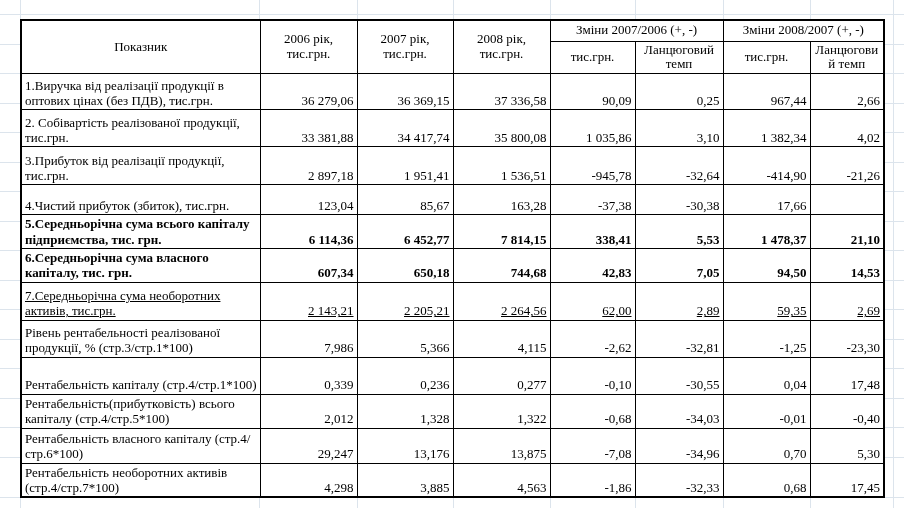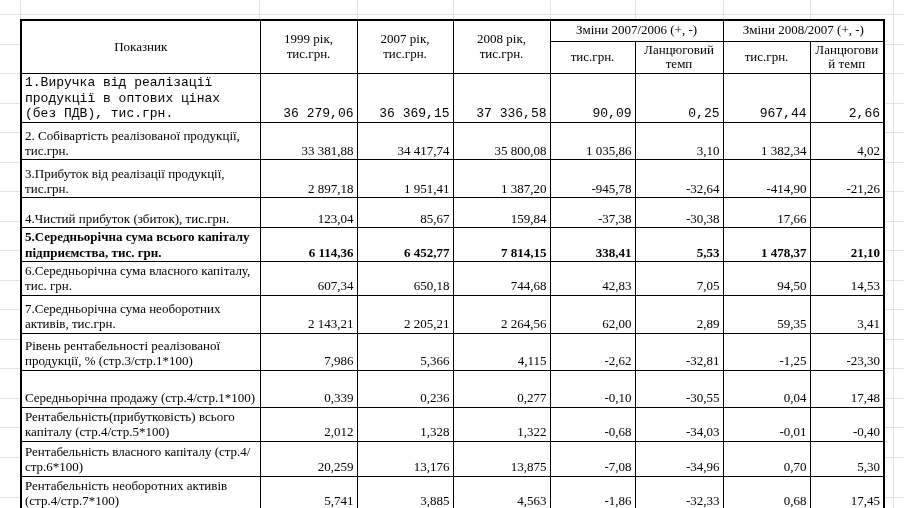--- a/index.html
+++ b/index.html
@@ -93,35 +93,35 @@
       <col style="width:96px">
       <col style="width:97px">
       <col style="width:85px">
       <col style="width:88px">
       <col style="width:87px">
       <col style="width:74px">
     </colgroup>
     <thead>
       <tr class="r1">
         <th rowspan="2">Показник</th>
-        <th rowspan="2">1999 рік, тис.грн.</th>
+        <th rowspan="2">2006 рік, тис.грн.</th>
         <th rowspan="2">2007 рік, тис.грн.</th>
         <th rowspan="2">2008 рік, тис.грн.</th>
         <th colspan="2">Зміни  2007/2006 (+, -)</th>
         <th colspan="2">Зміни  2008/2007 (+, -)</th>
       </tr>
       <tr class="r2">
         <th>тис.грн.</th>
         <th>Ланцюговий темп</th>
         <th>тис.грн.</th>
         <th>Ланцюгови й темп</th>
       </tr>
     </thead>
     <tbody id="tbody">
-        <tr style="height: 36px; font-family: Liberation Mono, monospace;">
+        <tr style="height: 36px;">
           <td class="lbl">1.Виручка від реалізації продукції в оптових цінах (без ПДВ), тис.грн.</td>
           <td class="num">36 279,06</td>
           <td class="num">36 369,15</td>
           <td class="num">37 336,58</td>
           <td class="num">90,09</td>
           <td class="num">0,25</td>
           <td class="num">967,44</td>
           <td class="num">2,66</td>
         </tr>
         <tr style="height: 37px;">
@@ -131,109 +131,109 @@
           <td class="num">35 800,08</td>
           <td class="num">1 035,86</td>
           <td class="num">3,10</td>
           <td class="num">1 382,34</td>
           <td class="num">4,02</td>
         </tr>
         <tr style="height: 38px;">
           <td class="lbl">3.Прибуток від реалізації продукції, тис.грн.</td>
           <td class="num">2 897,18</td>
           <td class="num">1 951,41</td>
-          <td class="num">1 387,20</td>
+          <td class="num">1 536,51</td>
           <td class="num">-945,78</td>
           <td class="num">-32,64</td>
           <td class="num">-414,90</td>
           <td class="num">-21,26</td>
         </tr>
         <tr style="height: 30px;">
           <td class="lbl">4.Чистий прибуток (збиток), тис.грн.</td>
           <td class="num">123,04</td>
           <td class="num">85,67</td>
-          <td class="num">159,84</td>
+          <td class="num">163,28</td>
           <td class="num">-37,38</td>
           <td class="num">-30,38</td>
           <td class="num">17,66</td>
           <td class="num"></td>
         </tr>
         <tr style="height: 32px; font-weight: bold;">
           <td class="lbl">5.Середньорічна сума всього капіталу підприємства, тис. грн.</td>
           <td class="num">6 114,36</td>
           <td class="num">6 452,77</td>
           <td class="num">7 814,15</td>
           <td class="num">338,41</td>
           <td class="num">5,53</td>
           <td class="num">1 478,37</td>
           <td class="num">21,10</td>
         </tr>
-        <tr style="height: 32px;">
+        <tr style="height: 32px; font-weight: bold;">
           <td class="lbl">6.Середньорічна сума власного капіталу, тис. грн.</td>
           <td class="num">607,34</td>
           <td class="num">650,18</td>
           <td class="num">744,68</td>
           <td class="num">42,83</td>
           <td class="num">7,05</td>
           <td class="num">94,50</td>
           <td class="num">14,53</td>
         </tr>
-        <tr style="height: 38px;">
+        <tr style="height: 38px; text-decoration: underline;">
           <td class="lbl">7.Середньорічна сума необоротних активів, тис.грн.</td>
           <td class="num">2 143,21</td>
           <td class="num">2 205,21</td>
           <td class="num">2 264,56</td>
           <td class="num">62,00</td>
           <td class="num">2,89</td>
           <td class="num">59,35</td>
-          <td class="num">3,41</td>
+          <td class="num">2,69</td>
         </tr>
         <tr style="height: 37px; padding-left: 33px;">
           <td class="lbl">Рівень рентабельності реалізованої продукції, % (стр.3/стр.1*100)</td>
           <td class="num">7,986</td>
           <td class="num">5,366</td>
           <td class="num">4,115</td>
           <td class="num">-2,62</td>
           <td class="num">-32,81</td>
           <td class="num">-1,25</td>
           <td class="num">-23,30</td>
         </tr>
         <tr style="height: 37px;">
-          <td class="lbl">Середньорічна продажу (стр.4/стр.1*100)</td>
+          <td class="lbl">Рентабельність капіталу (стр.4/стр.1*100)</td>
           <td class="num">0,339</td>
           <td class="num">0,236</td>
           <td class="num">0,277</td>
           <td class="num">-0,10</td>
           <td class="num">-30,55</td>
           <td class="num">0,04</td>
           <td class="num">17,48</td>
         </tr>
         <tr style="height: 34px;">
           <td class="lbl">Рентабельність(прибутковість) всього капіталу (стр.4/стр.5*100)</td>
           <td class="num">2,012</td>
           <td class="num">1,328</td>
           <td class="num">1,322</td>
           <td class="num">-0,68</td>
           <td class="num">-34,03</td>
           <td class="num">-0,01</td>
           <td class="num">-0,40</td>
         </tr>
         <tr style="height: 35px;">
           <td class="lbl">Рентабельність власного капіталу (стр.4/стр.6*100)</td>
-          <td class="num">20,259</td>
+          <td class="num">29,247</td>
           <td class="num">13,176</td>
           <td class="num">13,875</td>
           <td class="num">-7,08</td>
           <td class="num">-34,96</td>
           <td class="num">0,70</td>
           <td class="num">5,30</td>
         </tr>
         <tr style="height: 34px;">
           <td class="lbl">Рентабельність необоротних активів (стр.4/стр.7*100)</td>
-          <td class="num">5,741</td>
+          <td class="num">4,298</td>
           <td class="num">3,885</td>
           <td class="num">4,563</td>
           <td class="num">-1,86</td>
           <td class="num">-32,33</td>
           <td class="num">0,68</td>
           <td class="num">17,45</td>
         </tr>
       </tbody>
   </table>
 </div>

